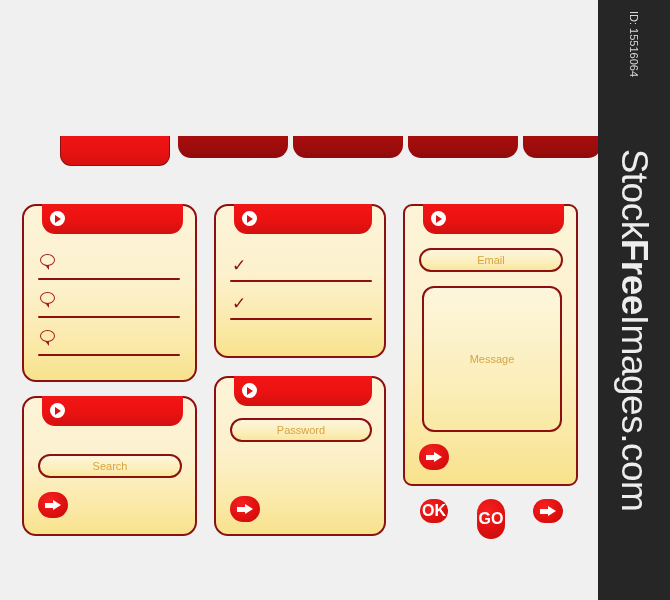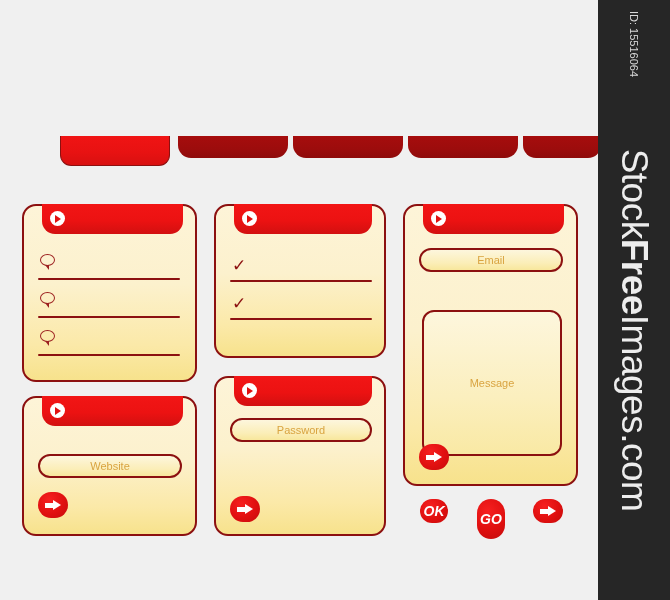--- a/index.html
+++ b/index.html
@@ -172,35 +172,33 @@
     position: absolute;
     border: 2px solid #8c1010;
     border-radius: 12px;
     background: linear-gradient(to bottom, #fdf6dd 0%, #fbefbe 60%, #f9e9a4 100%);
     box-sizing: border-box;
     color: #d9a441;
     font-size: 11px;
     display: flex;
     align-items: center;
     justify-content: center;
-    margin-top: 24px;
   }
 
   
   .rbtn {
     position: absolute;
     background: radial-gradient(circle at 38% 30%, #f62020 0%, #e01010 55%, #c40c0c 100%);
     border-radius: 999px;
     display: flex;
     align-items: center;
     justify-content: center;
     color: #ffffff;
     font-weight: bold;
-    font-size: 14px;
-    font-style: italic;
+    font-size: 16px;
   }
   .arrow-glyph {
     position: relative;
     width: 16px;
     height: 10px;
   }
   .arrow-glyph::before {
     content: "";
     position: absolute;
     left: 0; top: 3px;
@@ -286,40 +284,40 @@
         <div class="play-icon"></div>
       </div>
 
       <div class="check-icon" style="left:16px; top:52px;">✓</div>
       <div class="rule" style="left:14px; top:74px; width:142px;"></div>
 
       <div class="check-icon" style="left:16px; top:90px;">✓</div>
       <div class="rule" style="left:14px; top:112px; width:142px;"></div>
     </div>
 
-    <div class="panel" style="left:403px; top:204px; width:175px; height:282px;">
+    <div class="panel" style="left:403px; top:204px; width:175px; height:282px;border-radius:9px;">
       <div class="panel-head">
         <div class="play-icon"></div>
       </div>
 
       <div class="pill" style="left:14px; top:42px; width:144px; height:24px;">Email</div>
 
       <div class="boxfield" style="left:17px; top:80px; width:140px; height:146px;">Message</div>
 
       <div class="rbtn" style="left:14px; top:238px; width:30px; height:26px;">
         <span class="arrow-glyph"></span>
       </div>
     </div>
 
     <div class="panel" style="left:22px; top:396px; width:175px; height:140px;">
       <div class="panel-head">
         <div class="play-icon"></div>
       </div>
 
-      <div class="pill" style="left:14px; top:56px; width:144px; height:24px;">Website</div>
+      <div class="pill" style="left:14px; top:56px; width:144px; height:24px;">Search</div>
 
       <div class="rbtn" style="left:14px; top:94px; width:30px; height:26px;">
         <span class="arrow-glyph"></span>
       </div>
     </div>
 
     <div class="panel" style="left:214px; top:376px; width:172px; height:160px;">
       <div class="panel-head">
         <div class="play-icon"></div>
       </div>

